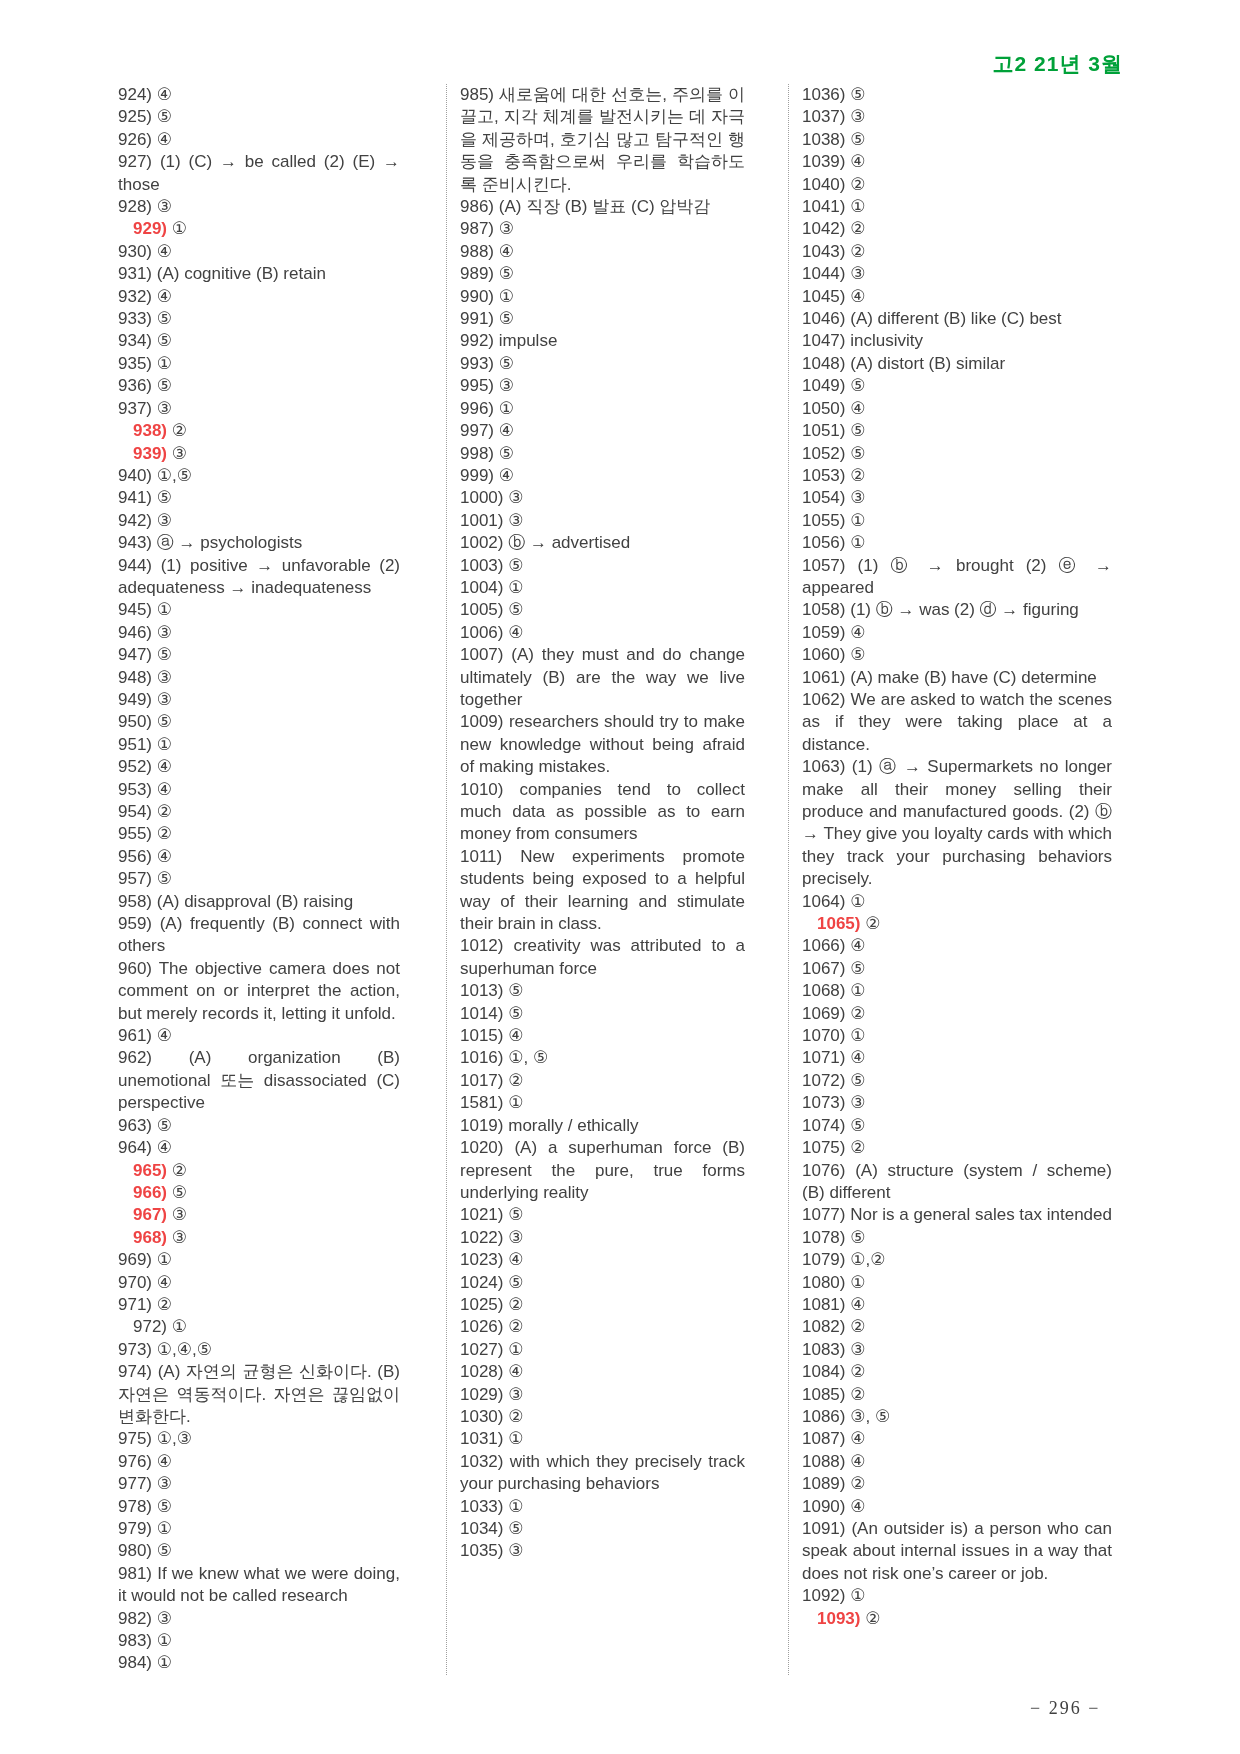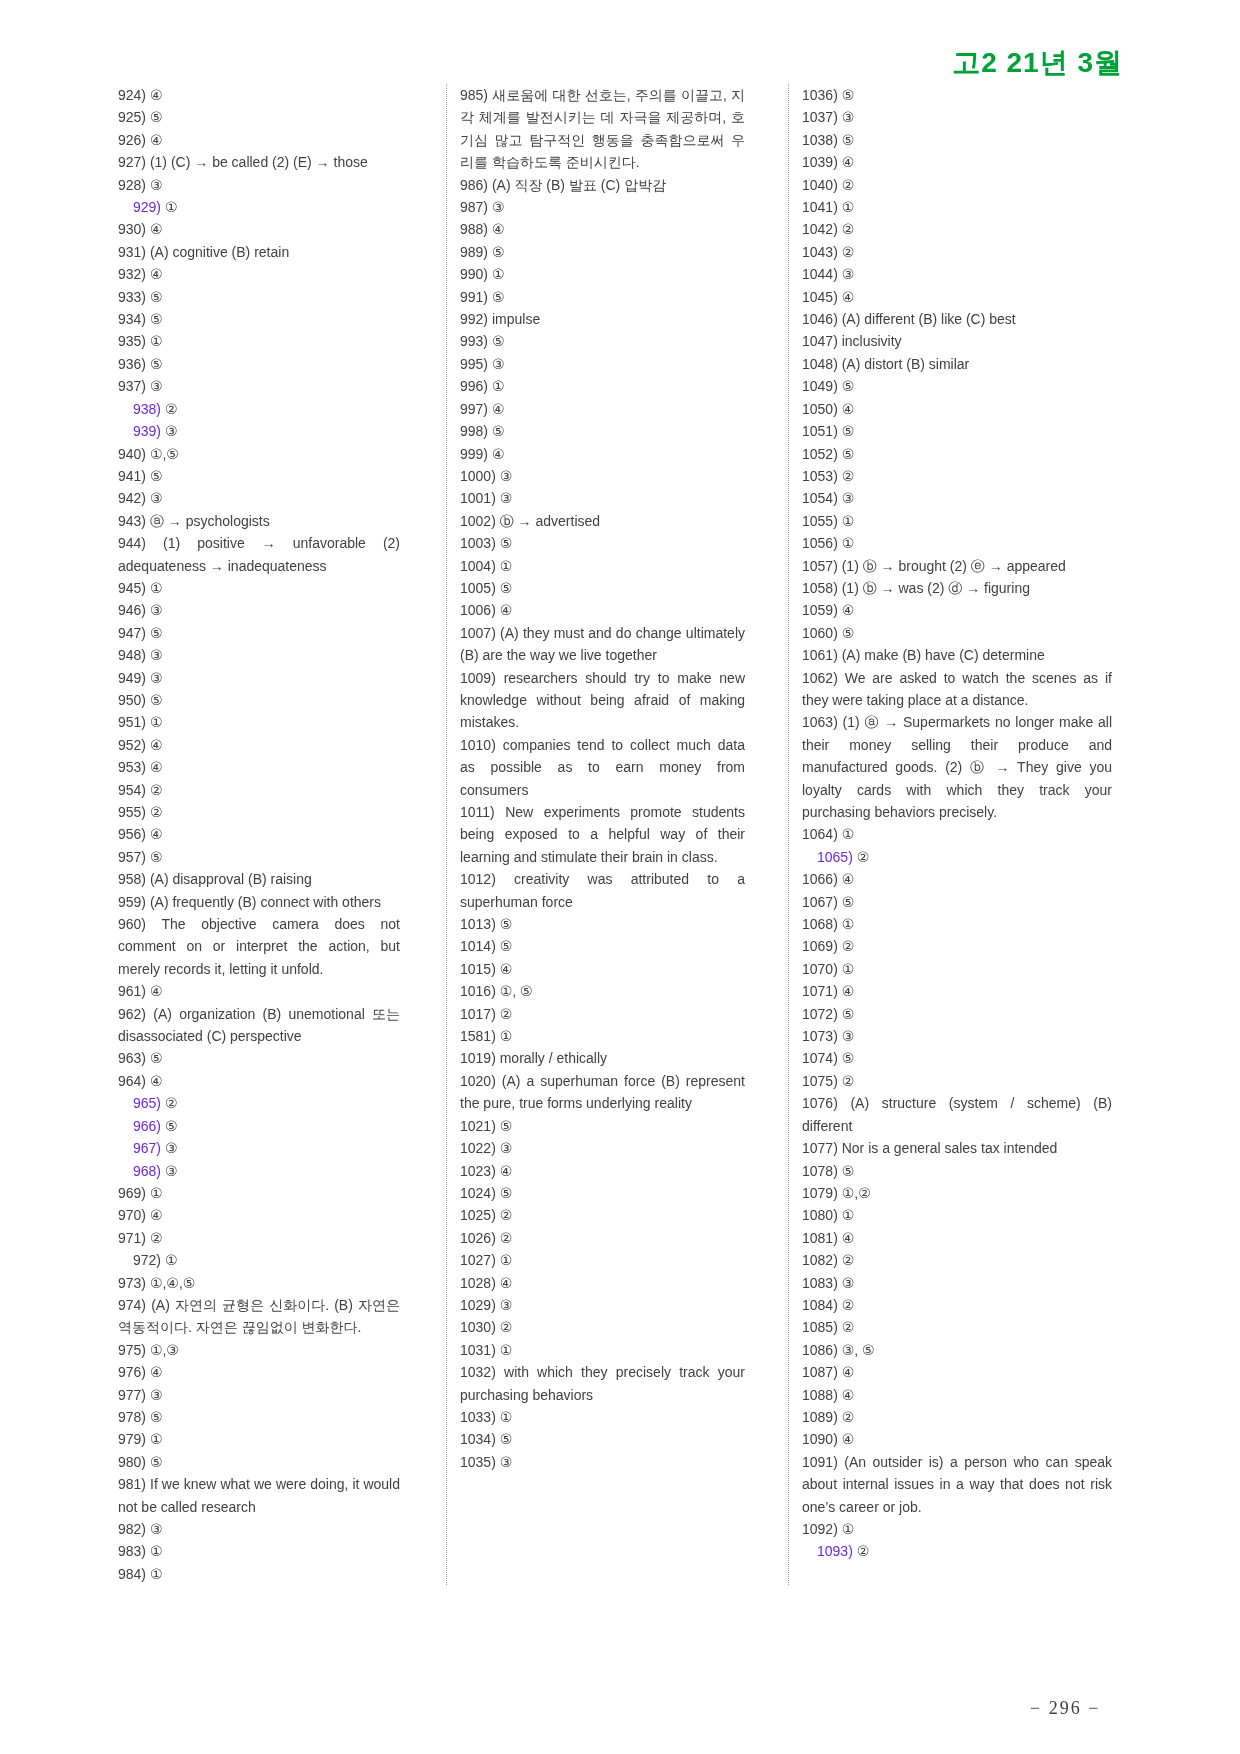--- a/index.html
+++ b/index.html
@@ -6,54 +6,54 @@
   html, body { margin: 0; padding: 0; }
   body {
     width: 1240px; height: 1754px;
     background: #ffffff;
     position: relative;
     font-family: "Liberation Sans", "DejaVu Sans", sans-serif;
     color: #414141;
   }
   .header-title {
     position: absolute;
-    top: 44px; right: 117px;
-    font-size: 28px;
+    top: 50px; right: 117px;
+    font-size: 21px;
     font-weight: 700;
     letter-spacing: 1px;
     white-space: nowrap;
   }
   .content {
     position: absolute;
     left: 118px; top: 84px;
     display: flex;
     align-items: stretch;
   }
   .col {
     flex: none;
-    font-size: 14px;
+    font-size: 17px;
     line-height: 22.4px;
   }
   .col-1 { width: 282px; }
   .col-2 { width: 285px; }
   .col-3 { width: 310px; }
   .divider {
     flex: none;
     width: 0;
     border-left: 1px dotted #9e9e9e;
   }
   .d1 { margin-left: 46px; margin-right: 13px; }
   .d2 { margin-left: 43px; margin-right: 13px; }
   .entry {
     margin: 0;
     text-align: justify;
   }
   .entry .num { white-space: nowrap; }
   .entry.em { padding-left: 15px; }
-  .entry.em .num { font-weight: 400; color: #6d28d9; }
+  .entry.em .num { font-weight: 700; color: #ef4444; }
   .entry.ind { padding-left: 15px; }
   .page-number {
     position: absolute;
     top: 1698px; left: 1030px;
     font-family: Liberation Serif, serif;
     font-size: 18px;
     color: #404040;
     letter-spacing: 2px;
     white-space: nowrap;
   }

